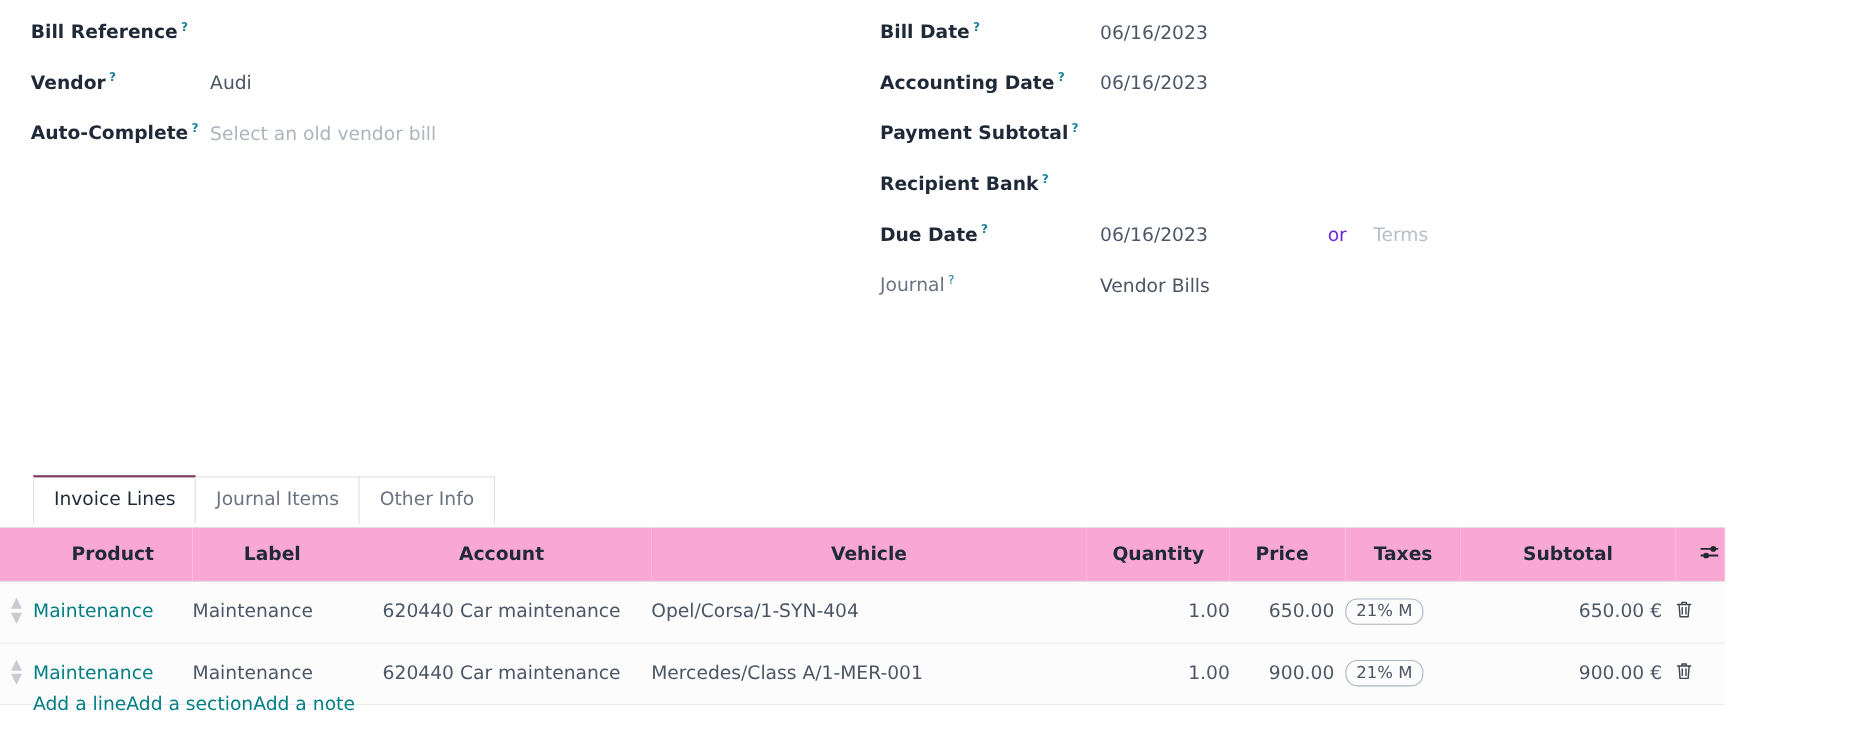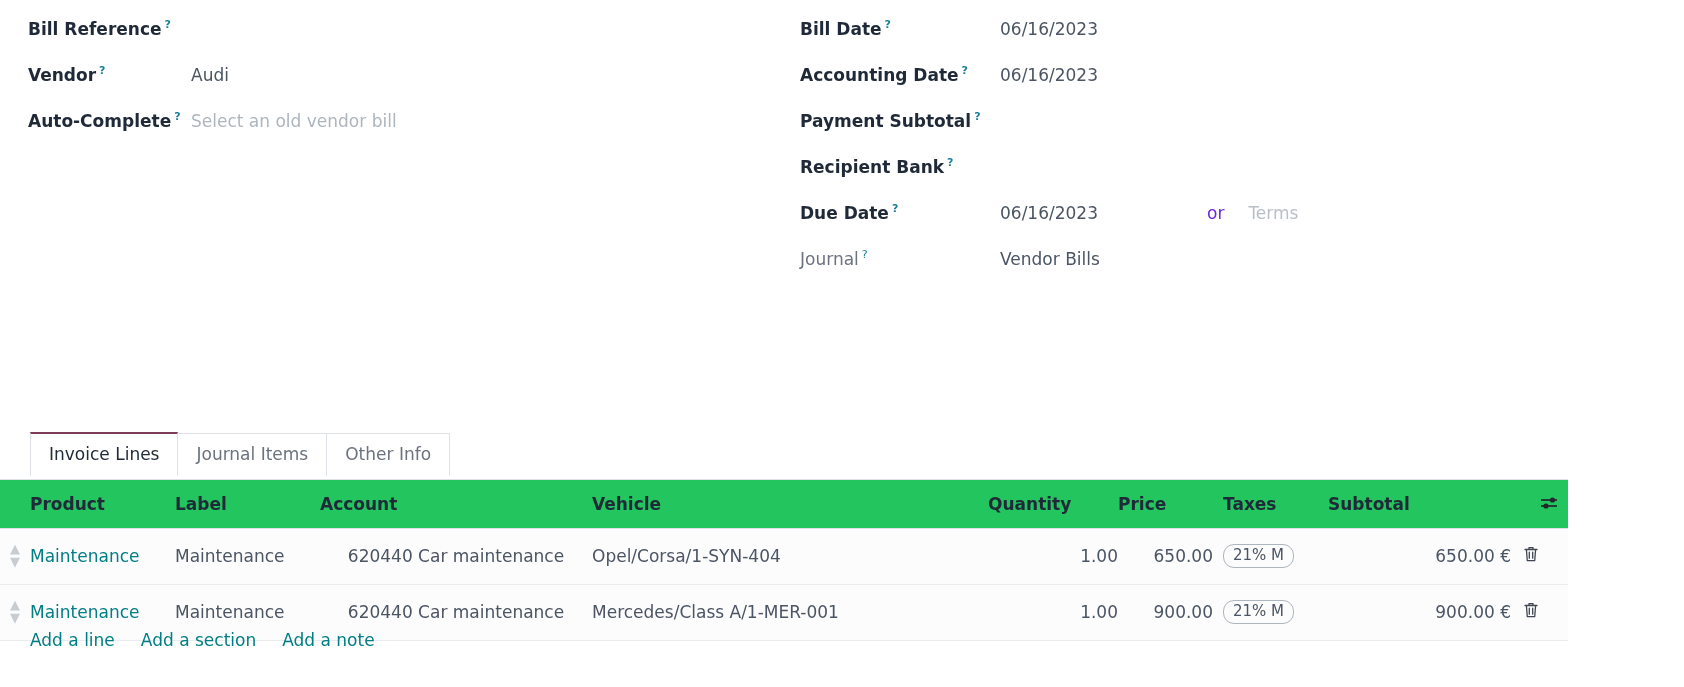--- a/index.html
+++ b/index.html
@@ -132,23 +132,23 @@
     border-collapse: collapse;
     font-size: 17px;
   }
   .lines-table thead th {
     font-size: 17px;
     font-weight: 700;
     color: #1f2937;
     padding: 12px 0 13px 0;
     border-top: 1px solid #dee2e6;
     border-bottom: 1px solid #dee2e6;
-    text-align: left;
-    white-space: nowrap;
-    background: #22c55e;
+    text-align: center;
+    white-space: nowrap;
+    background: #f9a8d4;
   }
   .lines-table tbody td {
     padding: 13px 0 14px 0;
     border-bottom: 1px solid #e9ecef;
     color: #4b5563;
     white-space: nowrap;
     vertical-align: middle;
     background: #fcfcfd;
   }
 
@@ -202,21 +202,20 @@
     margin-left: 9px;
     cursor: pointer;
   }
 
   
   .add-row {
     position: absolute;
     left: 30px;
     top: 612px;
     display: flex;
-    gap: 26px;
     font-size: 17px;
   }
   .add-link {
     color: #017e84;
     cursor: pointer;
     white-space: nowrap;
   }
 </style>
 </head>
 <body>

